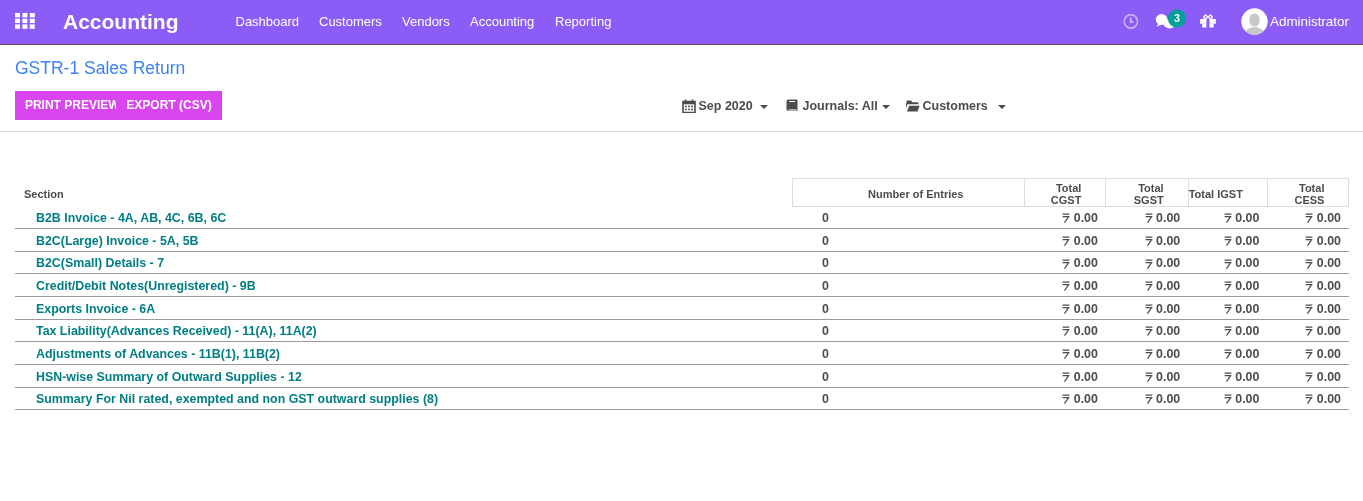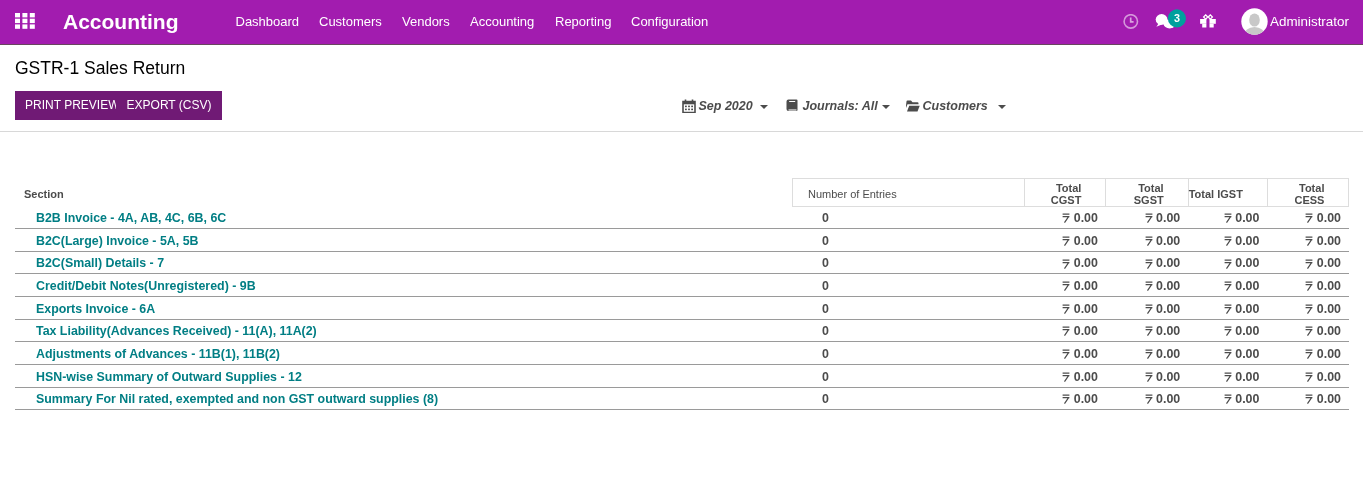--- a/index.html
+++ b/index.html
@@ -1,46 +1,46 @@
 <!DOCTYPE html>
 <html><head><meta charset="utf-8">
 <style>
 * { margin:0; padding:0; box-sizing:border-box; }
 html,body { width:1363px; height:501px; background:#fff;
   font-family:"Liberation Sans", sans-serif; position:relative; overflow:hidden; }
 .abs { position:absolute; }
 
 
 #nav { position:absolute; top:0; left:0; width:1363px; height:45px;
-  background:#a21caf; border-bottom:1.5px solid #69455e; box-sizing:border-box; }
+  background:#8b5cf6; border-bottom:1.5px solid #69455e; box-sizing:border-box; }
 #brand { position:absolute; left:63px; top:0; height:43px; line-height:43px;
   color:#fff; font-size:21px; font-weight:bold; }
 .mi { position:absolute; top:0; height:52px; line-height:44px; color:#fff; font-size:13px; }
 #systray-admin { position:absolute; left:1270px; top:0; height:31px; line-height:44px;
   color:#fff; font-size:13.4px; }
 
 
-#title { position:absolute; left:15px; top:57.5px; font-size:17.5px; color:#000000; }
-.btn { position:absolute; top:90.5px; height:29.5px; background:#701a75; color:#fff;
-  font-size:12px; font-weight:normal; text-align:center; line-height:29.5px; }
+#title { position:absolute; left:15px; top:57.5px; font-size:17.5px; color:#3b82f6; }
+.btn { position:absolute; top:90.5px; height:29.5px; background:#d946ef; color:#fff;
+  font-size:12px; font-weight:bold; text-align:center; line-height:29.5px; }
 #btn1 { left:15px; width:114.5px; }
 #btn2 { left:116px; width:106px; }
 .flt { position:absolute; top:98px; height:15px; display:flex; align-items:center;
-  font-size:12.5px; font-weight:bold; color:#4c4c4c; white-space:nowrap;font-style:italic; }
+  font-size:12.5px; font-weight:bold; color:#4c4c4c; white-space:nowrap; }
 .caret { display:inline-block; width:0; height:0; border-left:4px solid transparent;
   border-right:4px solid transparent; border-top:4.5px solid #4c4c4c; margin-top:2px; }
 #divider { position:absolute; top:130.6px; left:0; width:1363px; height:1px; background:#d8d8d8; }
 
 
 table { position:absolute; left:15px; top:177.5px; width:1334px;
   border-collapse:collapse; table-layout:fixed;
   font-size:12.4px; font-weight:bold; color:#4c4c4c; }
 th { border:1px solid #ddd; height:25px; font-size:11px; padding-top:3px; }
 th.sec { border:none; text-align:left; padding-left:9px; }
-th.ent { text-align:left; padding-left:15px; font-weight:normal; }
+th.ent { text-align:center; padding-left:15px; font-weight:bold; }
 th.amt { text-align:right; padding-right:24px; }
 tbody td { border-bottom:1px solid #9a9a9a; height:22.65px; padding-top:1.5px; }
 td.sec { padding-left:21px; }
 td.sec a { color:#017E84; text-decoration:none; }
 td.ent { padding-left:29.5px; }
 td.amt { text-align:right; padding-right:8px; }
 .rup { vertical-align:-1.2px; }
 </style></head>
 <body>
 <div id="nav">
@@ -56,21 +56,20 @@
         <rect x="7.4" y="11.4" width="5" height="4.4"></rect>
         <rect x="14.8" y="11.4" width="5" height="4.4"></rect>
     </g>
   </svg>
   <div id="brand">Accounting</div>
   <span class="mi" style="left:235.5px">Dashboard</span>
   <span class="mi" style="left:319px">Customers</span>
   <span class="mi" style="left:402px">Vendors</span>
   <span class="mi" style="left:470px">Accounting</span>
   <span class="mi" style="left:555px">Reporting</span>
-  <span class="mi" style="left:631px">Configuration</span>
 
   <svg class="abs" style="left:1122.5px;top:13.5px" width="16" height="15" viewBox="0 0 16 15">
     <circle cx="7.8" cy="7.4" r="6.7" fill="none" stroke="rgba(255,255,255,0.55)" stroke-width="1.6"></circle>
     <path d="M7.7 3.6 V7.8 H10.6" fill="none" stroke="rgba(255,255,255,0.6)" stroke-width="1.7"></path>
   </svg>
   <svg class="abs" style="left:1153px;top:9px" width="35" height="23" viewBox="0 0 35 23">
     <g fill="#fff">
       <ellipse cx="8.6" cy="10.4" rx="5.9" ry="5.3"></ellipse>
       <path d="M6.2 13.6 L3.4 17.8 L9.4 15.2 Z"></path>
       <ellipse cx="16.6" cy="15" rx="6" ry="4.4"></ellipse>

